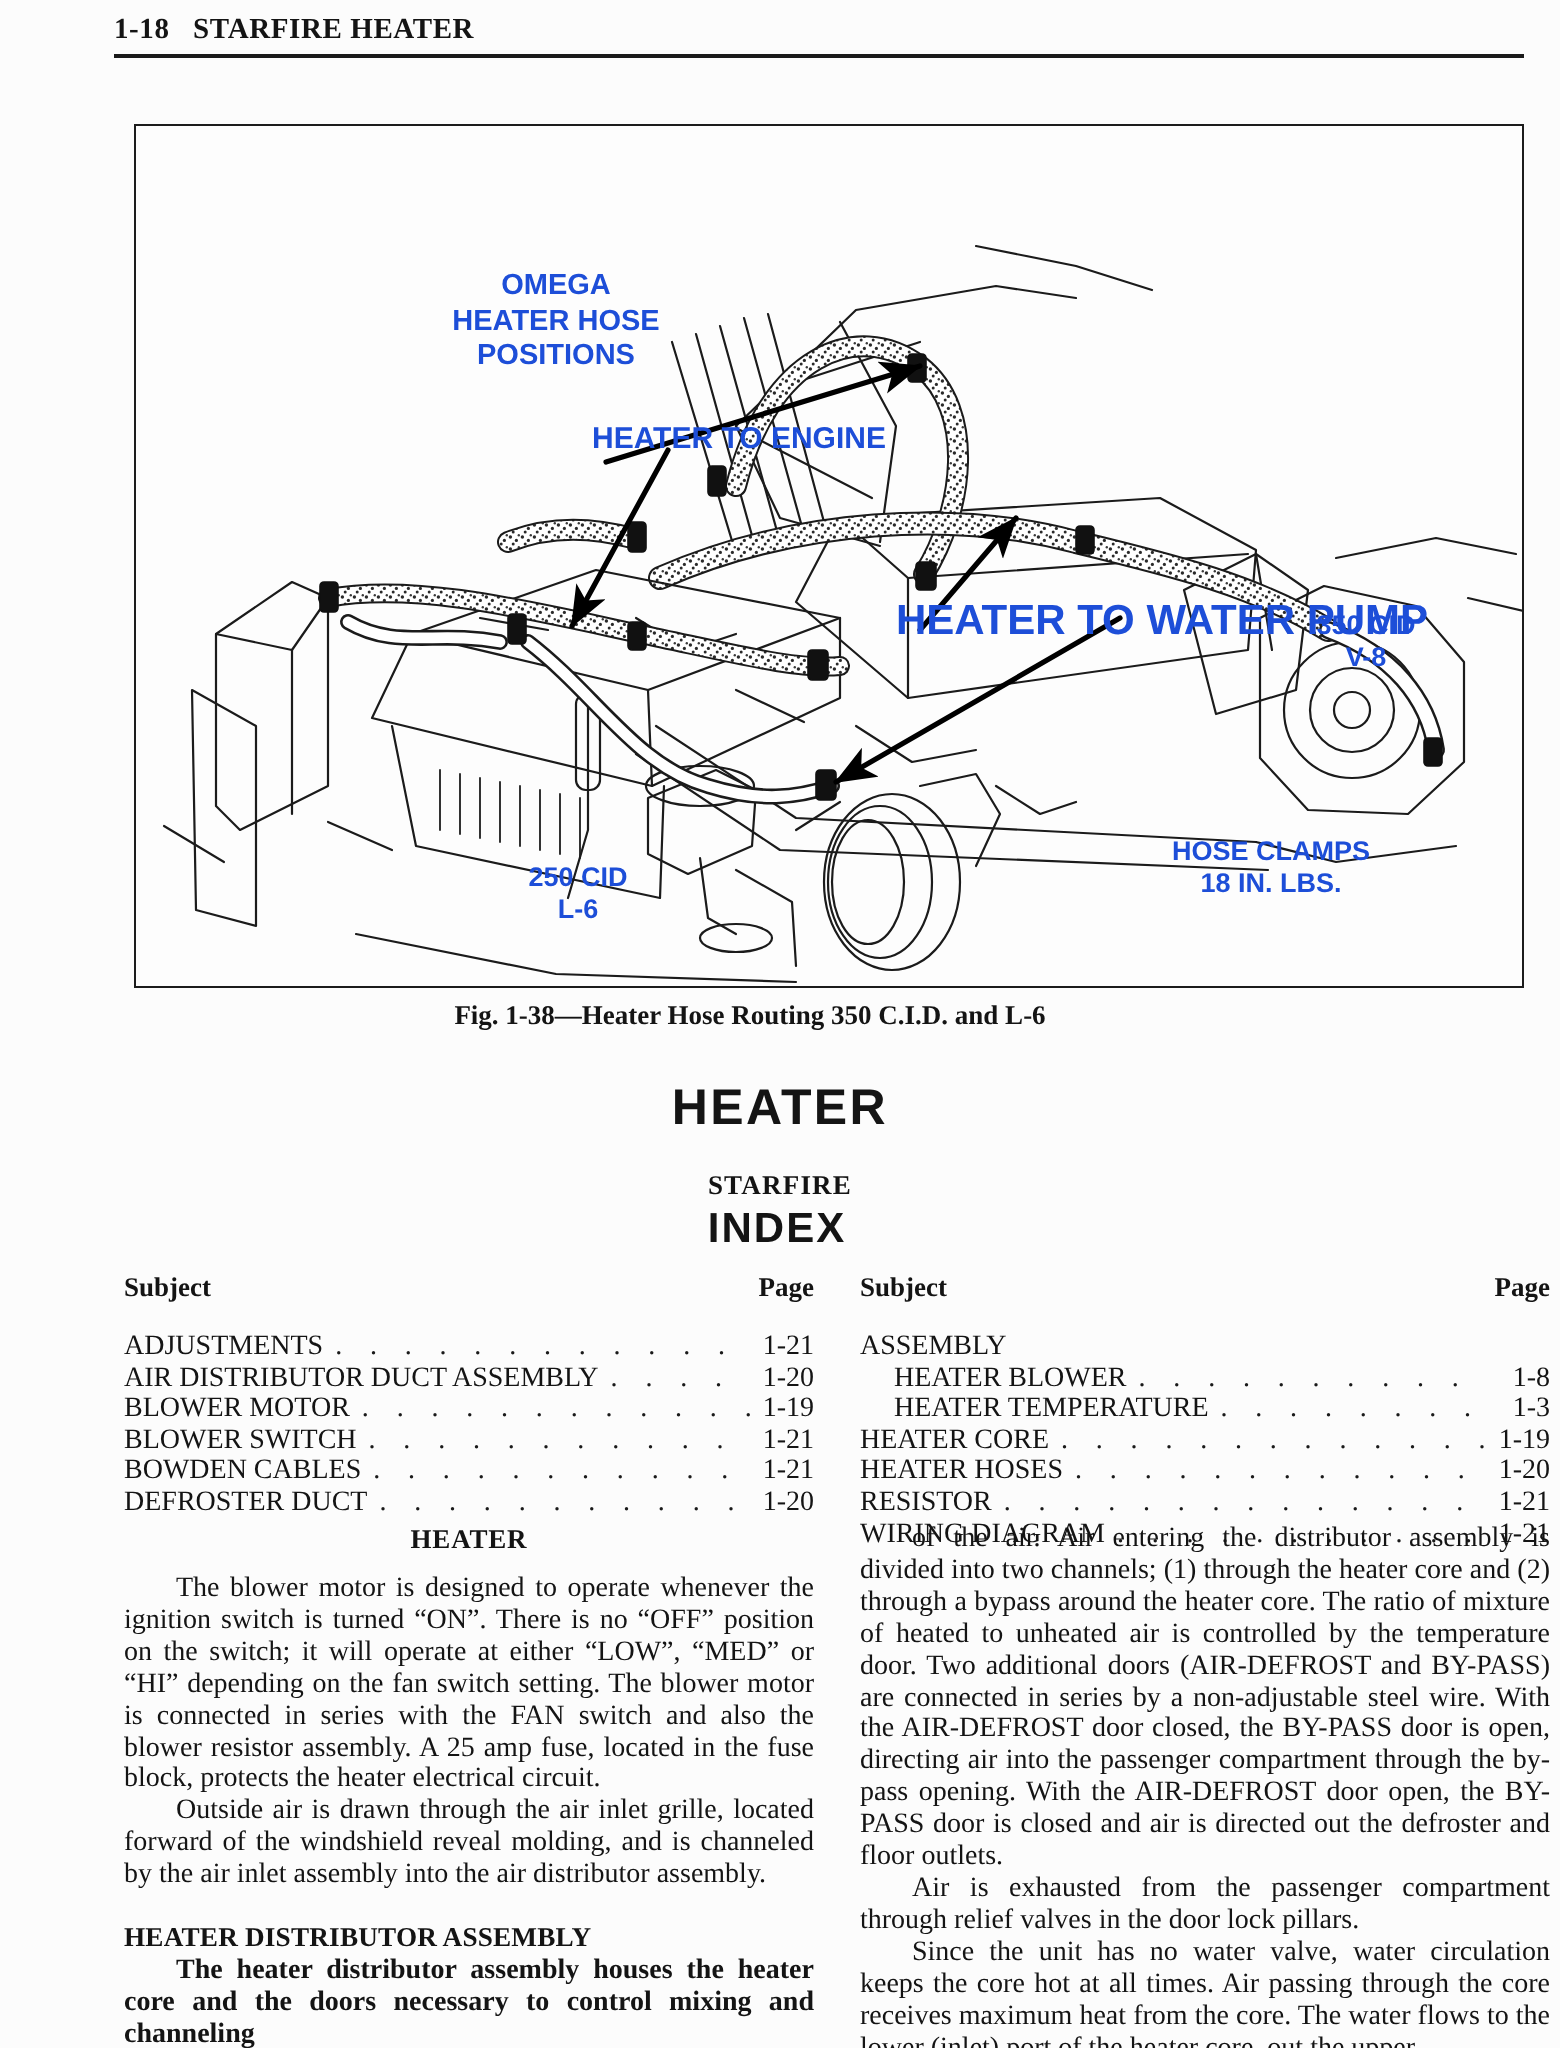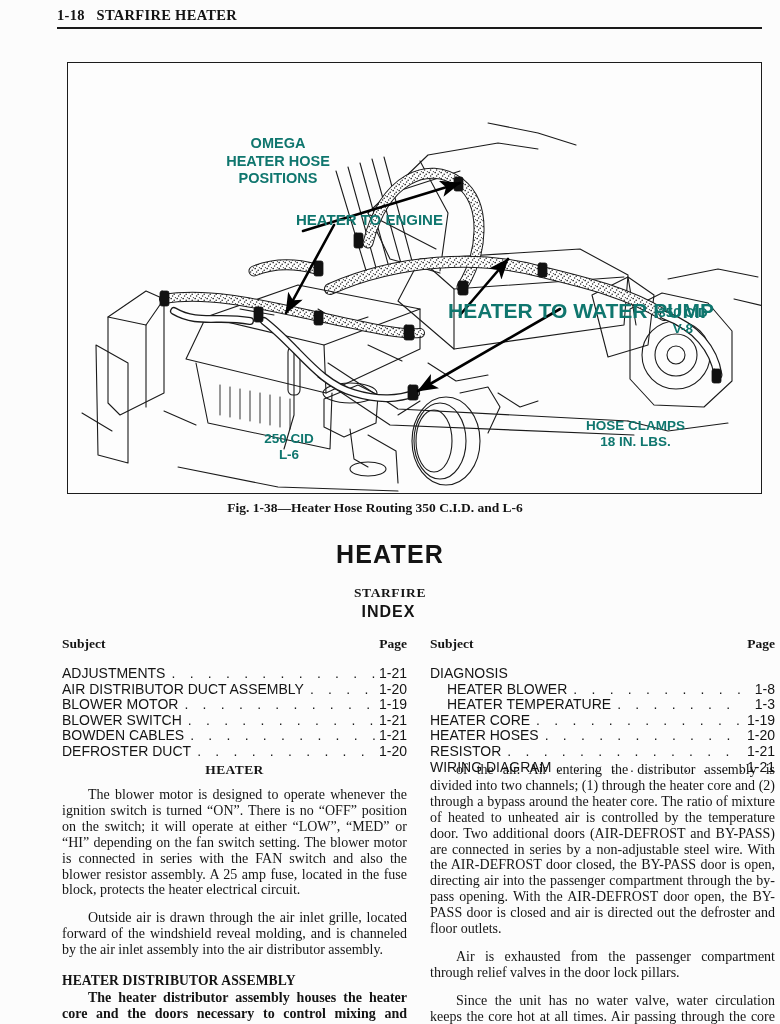--- a/index.html
+++ b/index.html
@@ -33,21 +33,21 @@
     border:1.6px solid #1c1c1c;
     background:#fdfdfd;
     overflow:hidden;
   }
   .figure-art { position:absolute; left:0; top:0; width:693px; height:430px; }
 
   .fig-label {
     position:absolute;
     font-family:"Liberation Sans", sans-serif;
     font-weight:bold;
-    color:#0f766e;
+    color:#1d4ed8;
     text-align:center;
     line-height:1.22;
     white-space:pre;
   }
   .lbl-omega   { left:130px; top:72px; width:160px; font-size:14.5px; }
   .lbl-engine  { left:228px; top:148px; font-size:15px; text-align:left; }
   .lbl-pump    { left:380px; top:235px; font-size:21px; text-align:left; }
   .lbl-350     { left:570px; top:242px; width:90px; font-size:13.5px; }
   .lbl-250     { left:176px; top:368px; width:90px; font-size:13.5px; }
   .lbl-clamps  { left:495px; top:355px; width:145px; font-size:13.5px; }
@@ -67,40 +67,40 @@
     font-weight:bold; font-size:25px; letter-spacing:1.2px;
   }
   .title-starfire {
     position:absolute; left:0; top:585px; width:780px; text-align:center;
     font-family:"Liberation Serif", serif;
     font-weight:bold; font-size:13.5px; letter-spacing:0.6px;
   }
   .title-index {
     position:absolute; left:0; top:603px; width:777px; text-align:center;
     font-family:"Liberation Sans", sans-serif;
-    font-weight:bold; font-size:16px; letter-spacing:1px;
+    font-weight:bold; font-size:21px; letter-spacing:1px;
   }
 
   
   .index-col { position:absolute; top:636px; width:345px; }
   .index-left  { left:62px; }
   .index-right { left:430px; }
 
   .index-head {
     position:relative; height:20px;
     font-family:"Liberation Serif", serif;
     font-weight:bold; font-size:13.5px;
   }
   .index-head .h-subject { position:absolute; left:0; top:0; }
   .index-head .h-page { position:absolute; right:0; top:0; }
 
   .index-rows { margin-top:10px; }
   .index-row {
     display:flex; align-items:flex-start;
-    font-family:Liberation Sans, sans-serif;
+    font-family:Liberation Serif, serif;
     font-size:14px; line-height:15.6px;
     white-space:nowrap;
   }
   .index-row .subj { flex:0 0 auto; }
   .index-row .leader {
     flex:1 1 auto; overflow:hidden; margin:0 4px 0 6px;
     font-size:14px; letter-spacing:5.2px; color:#1a1a1a;
     white-space:nowrap;
   }
   .index-row .pg { flex:0 0 auto; text-align:right; min-width:28px; }
@@ -126,21 +126,21 @@
     margin:0 0 1px 0;
   }
   .para {
     font-family:"Liberation Serif", serif;
     font-size:14px; line-height:15.9px;
     text-align:justify;
     text-indent:26px;
     margin:0 0 0 0;
     hyphens:none;
   }
-  .para + .para { margin-top:12px; }
+  .para + .para { margin-top:0; }
   .sub-head + .para { text-indent:26px;font-weight:bold; }
   .gap { height:15px; }
 </style>
 </head>
 <body>
 
 <div class="page-head">
   <div class="folio">1-18   STARFIRE HEATER</div>
   <div class="rule"></div>
 </div>
@@ -352,21 +352,21 @@
     </div>
 </div>
 
 <div class="index-col index-right">
   <div class="index-head">
     <span class="h-subject">Subject</span>
     <span class="h-page">Page</span>
   </div>
   <div class="index-rows">
       <div class="index-row nolead">
-        <span class="subj">DIAGNOSIS</span>
+        <span class="subj">ASSEMBLY</span>
         <span class="leader">. . . . . . . . . . . . . . . . . . . . . . . . . . . . . . . . . . . . . . . . . . . . . . . . . . . . . . . . . . . . </span>
         <span class="pg"></span>
       </div>
       <div class="index-row indent">
         <span class="subj">HEATER BLOWER</span>
         <span class="leader">. . . . . . . . . . . . . . . . . . . . . . . . . . . . . . . . . . . . . . . . . . . . . . . . . . . . . . . . . . . . </span>
         <span class="pg">1-8</span>
       </div>
       <div class="index-row indent">
         <span class="subj">HEATER TEMPERATURE</span>

